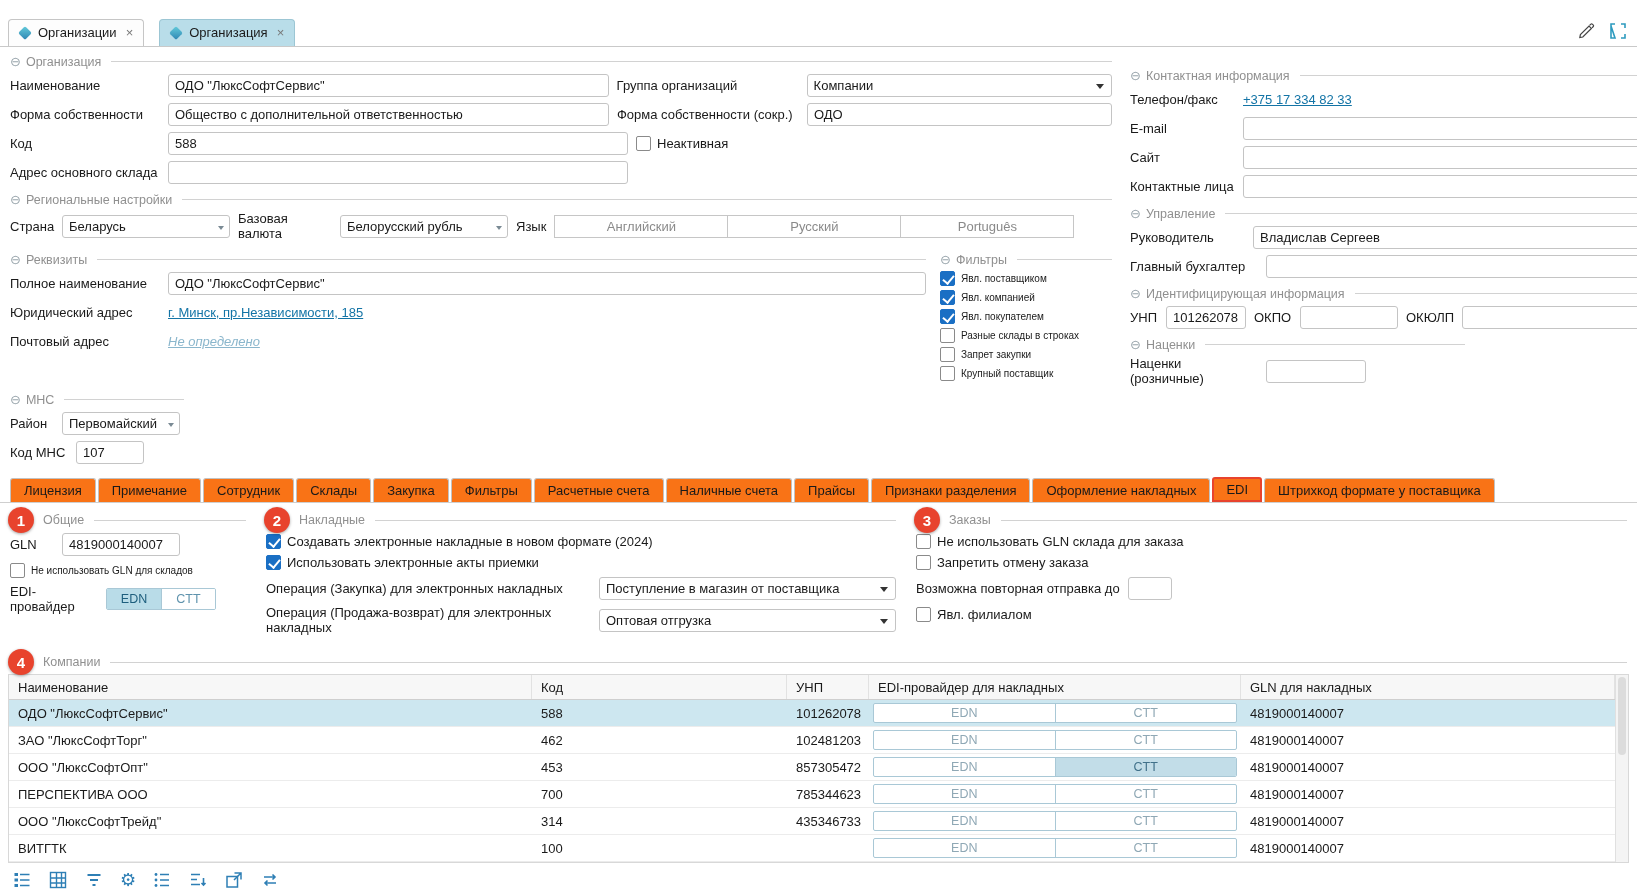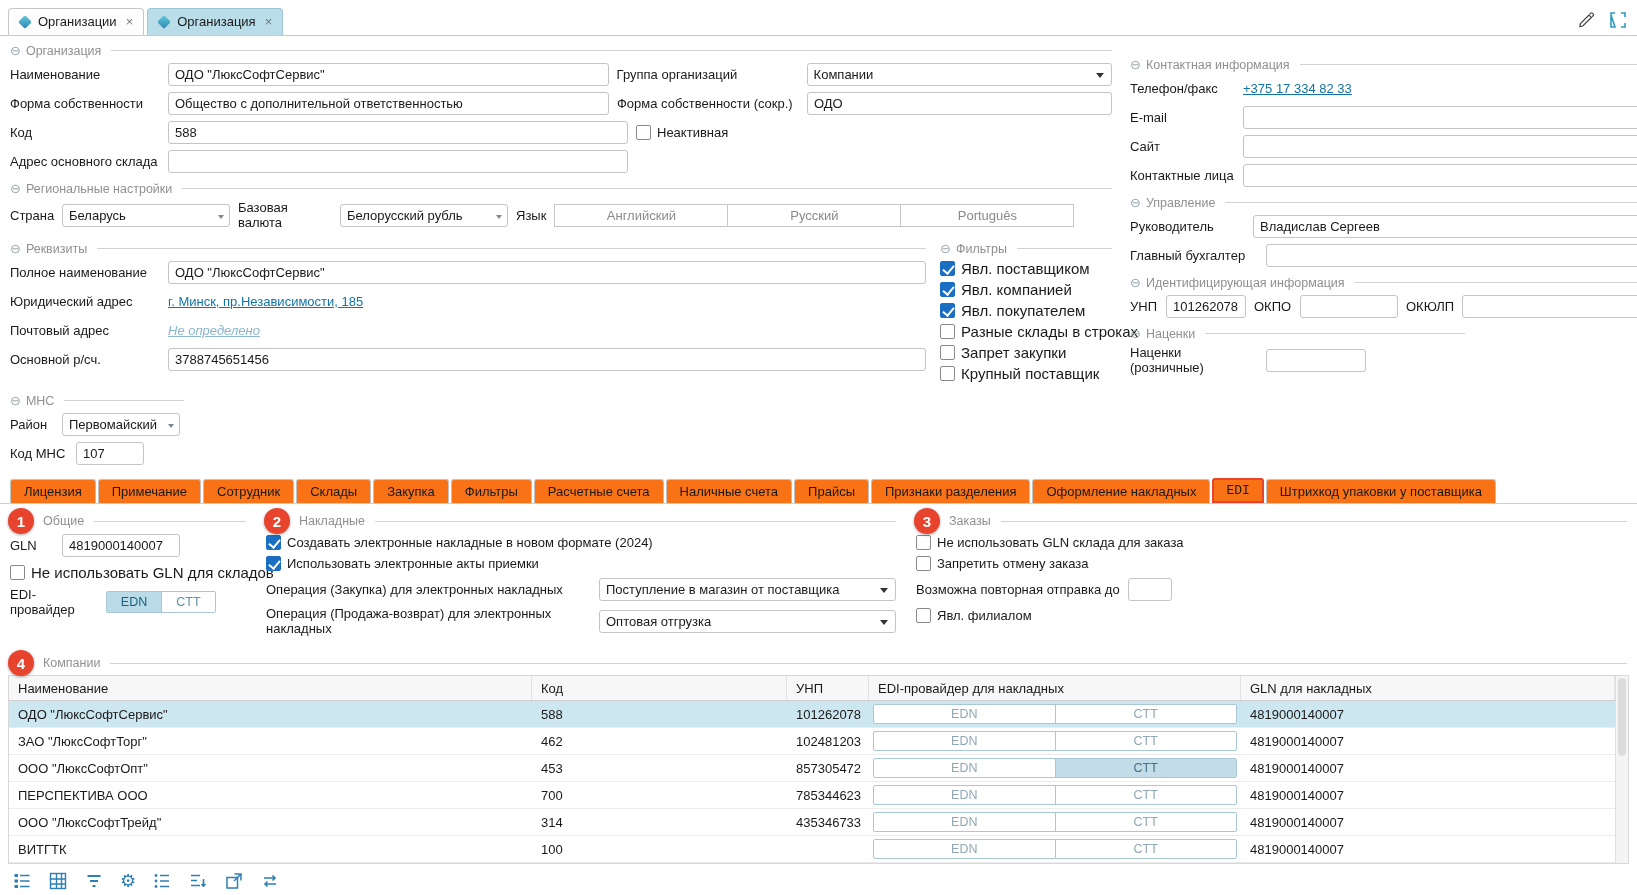--- a/index.html
+++ b/index.html
@@ -3,21 +3,21 @@
 <meta charset="utf-8">
 <style>
   * { margin:0; padding:0; box-sizing:border-box; }
   body {
     width:1637px; background:#fff; color:#1a1a1a; position:relative;
     font-family:"Liberation Sans","DejaVu Sans",sans-serif; font-size:13px;
   }
   .page { width:1637px; position:relative; }
 
   
-  .doc-tabbar { display:flex; align-items:flex-end; gap:3px; padding:4px 10px 0 8px; border-bottom:1px solid #c9c9c9; height:36px; }
+  .doc-tabbar { display:flex; align-items:flex-end; gap:15px; padding:4px 10px 0 8px; border-bottom:1px solid #c9c9c9; height:47px; }
   .doc-tab { display:flex; align-items:center; gap:7px; padding:5px 10px 6px; border:1px solid #c6c6c6; border-bottom:none;
              border-radius:4px 4px 0 0; background:#fdfdfd; cursor:pointer; }
   .doc-tab.active { background:#b9dde9; border-color:#9cc6d4; }
   .diamond { width:12px; height:12px; flex:none; background:linear-gradient(135deg,#63cbdb 0%,#2f86b3 100%); transform:rotate(45deg) scale(.8); border-radius:2px; }
   .tab-close { color:#777; font-size:13px; margin-left:2px; }
   .tabbar-actions { margin-left:auto; display:flex; gap:14px; align-items:center; padding-bottom:6px; }
   .icon-btn { display:inline-flex; cursor:pointer; }
 
   
   .sec { display:flex; align-items:center; gap:5px; color:#909090; font-size:12.5px; margin:7px 0 4px; }
@@ -42,41 +42,41 @@
   .flex1 { flex:1; }
   .w28{width:28px}.w38{width:38px}.w44{width:44px}.w48{width:48px}.w58{width:58px}.w68{width:68px}
   .w78{width:80px}.w88{width:88px}.w94{width:94px}.w98{width:98px}.w100{width:100px}.w105{width:105px}
   .w115{width:115px}.w118{width:118px}.w128{width:128px}.w150{width:150px}
   .w168{width:168px}.w182{width:182px}.w300{width:300px}.w318{width:318px}.w325{width:325px}.w460{width:460px}
   .link { color:#1374a6; text-decoration:underline; cursor:pointer; }
   .link.muted { color:#8ab6cc;font-style:italic; }
 
   
   .cb { display:flex; align-items:center; gap:6px; cursor:pointer; white-space:nowrap; }
-  .cb.small { font-size:15px; }
+  .cb.small { font-size:10px; }
   .cbbox { width:15px; height:15px; border:1px solid #8a8a8a; border-radius:2px; background:#fff; position:relative; flex:none; }
   .cbbox.checked { background:#1a6fc4; border-color:#1a6fc4; }
   .cbbox.checked::after { content:''; position:absolute; left:4px; top:1px; width:5px; height:9px;
                           border:solid #fff; border-width:0 2px 2px 0; transform:rotate(40deg); }
 
   
   .seg3 { display:flex; flex:1; max-width:520px; }
   .seg3 .seg { flex:1; text-align:center; border:1px solid #c6c6c6; padding:3px 0; color:#8a8a8a; background:#fff; margin-left:-1px; cursor:pointer; }
   .seg3 .seg:first-child { margin-left:0; }
 
   
   .req-filters { display:flex; gap:14px; }
   .req-block { flex:1; }
   .filters-block { width:172px; }
   .filters-block .cb { margin:4px 0; }
 
   
   .dtabs { display:flex; gap:2px; align-items:flex-end; padding:8px 8px 0 10px; border-bottom:1px solid #cfcfcf; }
   .dtab { border:1px solid #c2c2c2; border-bottom:none; border-radius:3px 3px 0 0; padding:4px 13px; background:#f97316; white-space:nowrap; cursor:pointer; }
-  .dtab.edi-active { border:2px solid #e8432d; padding:3px 12px;font-family:Liberation Mono, monospace; }
+  .dtab.edi-active { border:2px solid #e8432d; padding:3px 12px; }
 
   
   .edi-area { display:flex; gap:20px; padding:2px 10px 8px; }
   .panel-general { width:236px; }
   .panel-invoices { width:630px; }
   .panel-orders { flex:1; }
   .panel .cb { margin:6px 0; }
   .edi-seg { display:flex; border:1px solid #a9c8d6; border-radius:2px; overflow:hidden; }
   .edi-seg .opt { width:54px; text-align:center; padding:3px 0; color:#5f93ad; font-size:12.5px; cursor:pointer; background:#fff; }
   .edi-seg .opt + .opt { border-left:1px solid #a9c8d6; }
@@ -209,24 +209,20 @@
             <span class="flabel w150">Полное наименование</span>
             <input class="input flex1" value="ОДО &quot;ЛюксСофтСервис&quot;" style="">
           </div>
           <div class="frow">
             <span class="flabel w150">Юридический адрес</span>
             <span class="link">г. Минск, пр.Независимости, 185</span>
           </div>
           <div class="frow">
             <span class="flabel w150">Почтовый адрес</span>
             <span class="link muted">Не определено</span>
-          </div>
-          <div class="frow">
-            <span class="flabel w150">Основной р/сч.</span>
-            <input class="input flex1" value="3788745651456" style="">
           </div>
         </div>
 
         <div class="filters-block">
           <div class="sec">
             <span class="collapse">⊖</span>
             <span>Фильтры</span>
             <span class="line"></span>
           </div>
           <label class="cb small">
@@ -343,21 +339,21 @@
     <div class="dtab">Сотрудник</div>
     <div class="dtab">Склады</div>
     <div class="dtab">Закупка</div>
     <div class="dtab">Фильтры</div>
     <div class="dtab">Расчетные счета</div>
     <div class="dtab">Наличные счета</div>
     <div class="dtab">Прайсы</div>
     <div class="dtab">Признаки разделения</div>
     <div class="dtab">Оформление накладных</div>
     <div class="dtab edi-active">EDI</div>
-    <div class="dtab">Штрихкод упаковки у поставщика</div>
+    <div class="dtab">Штрихкод формате у поставщика</div>
   </div>
 
   <div class="edi-area">
 
     <div class="panel panel-general">
       <div class="sec">
         <span class="sec-annot">1</span>
         <span>Общие</span>
         <span class="line"></span>
       </div>

